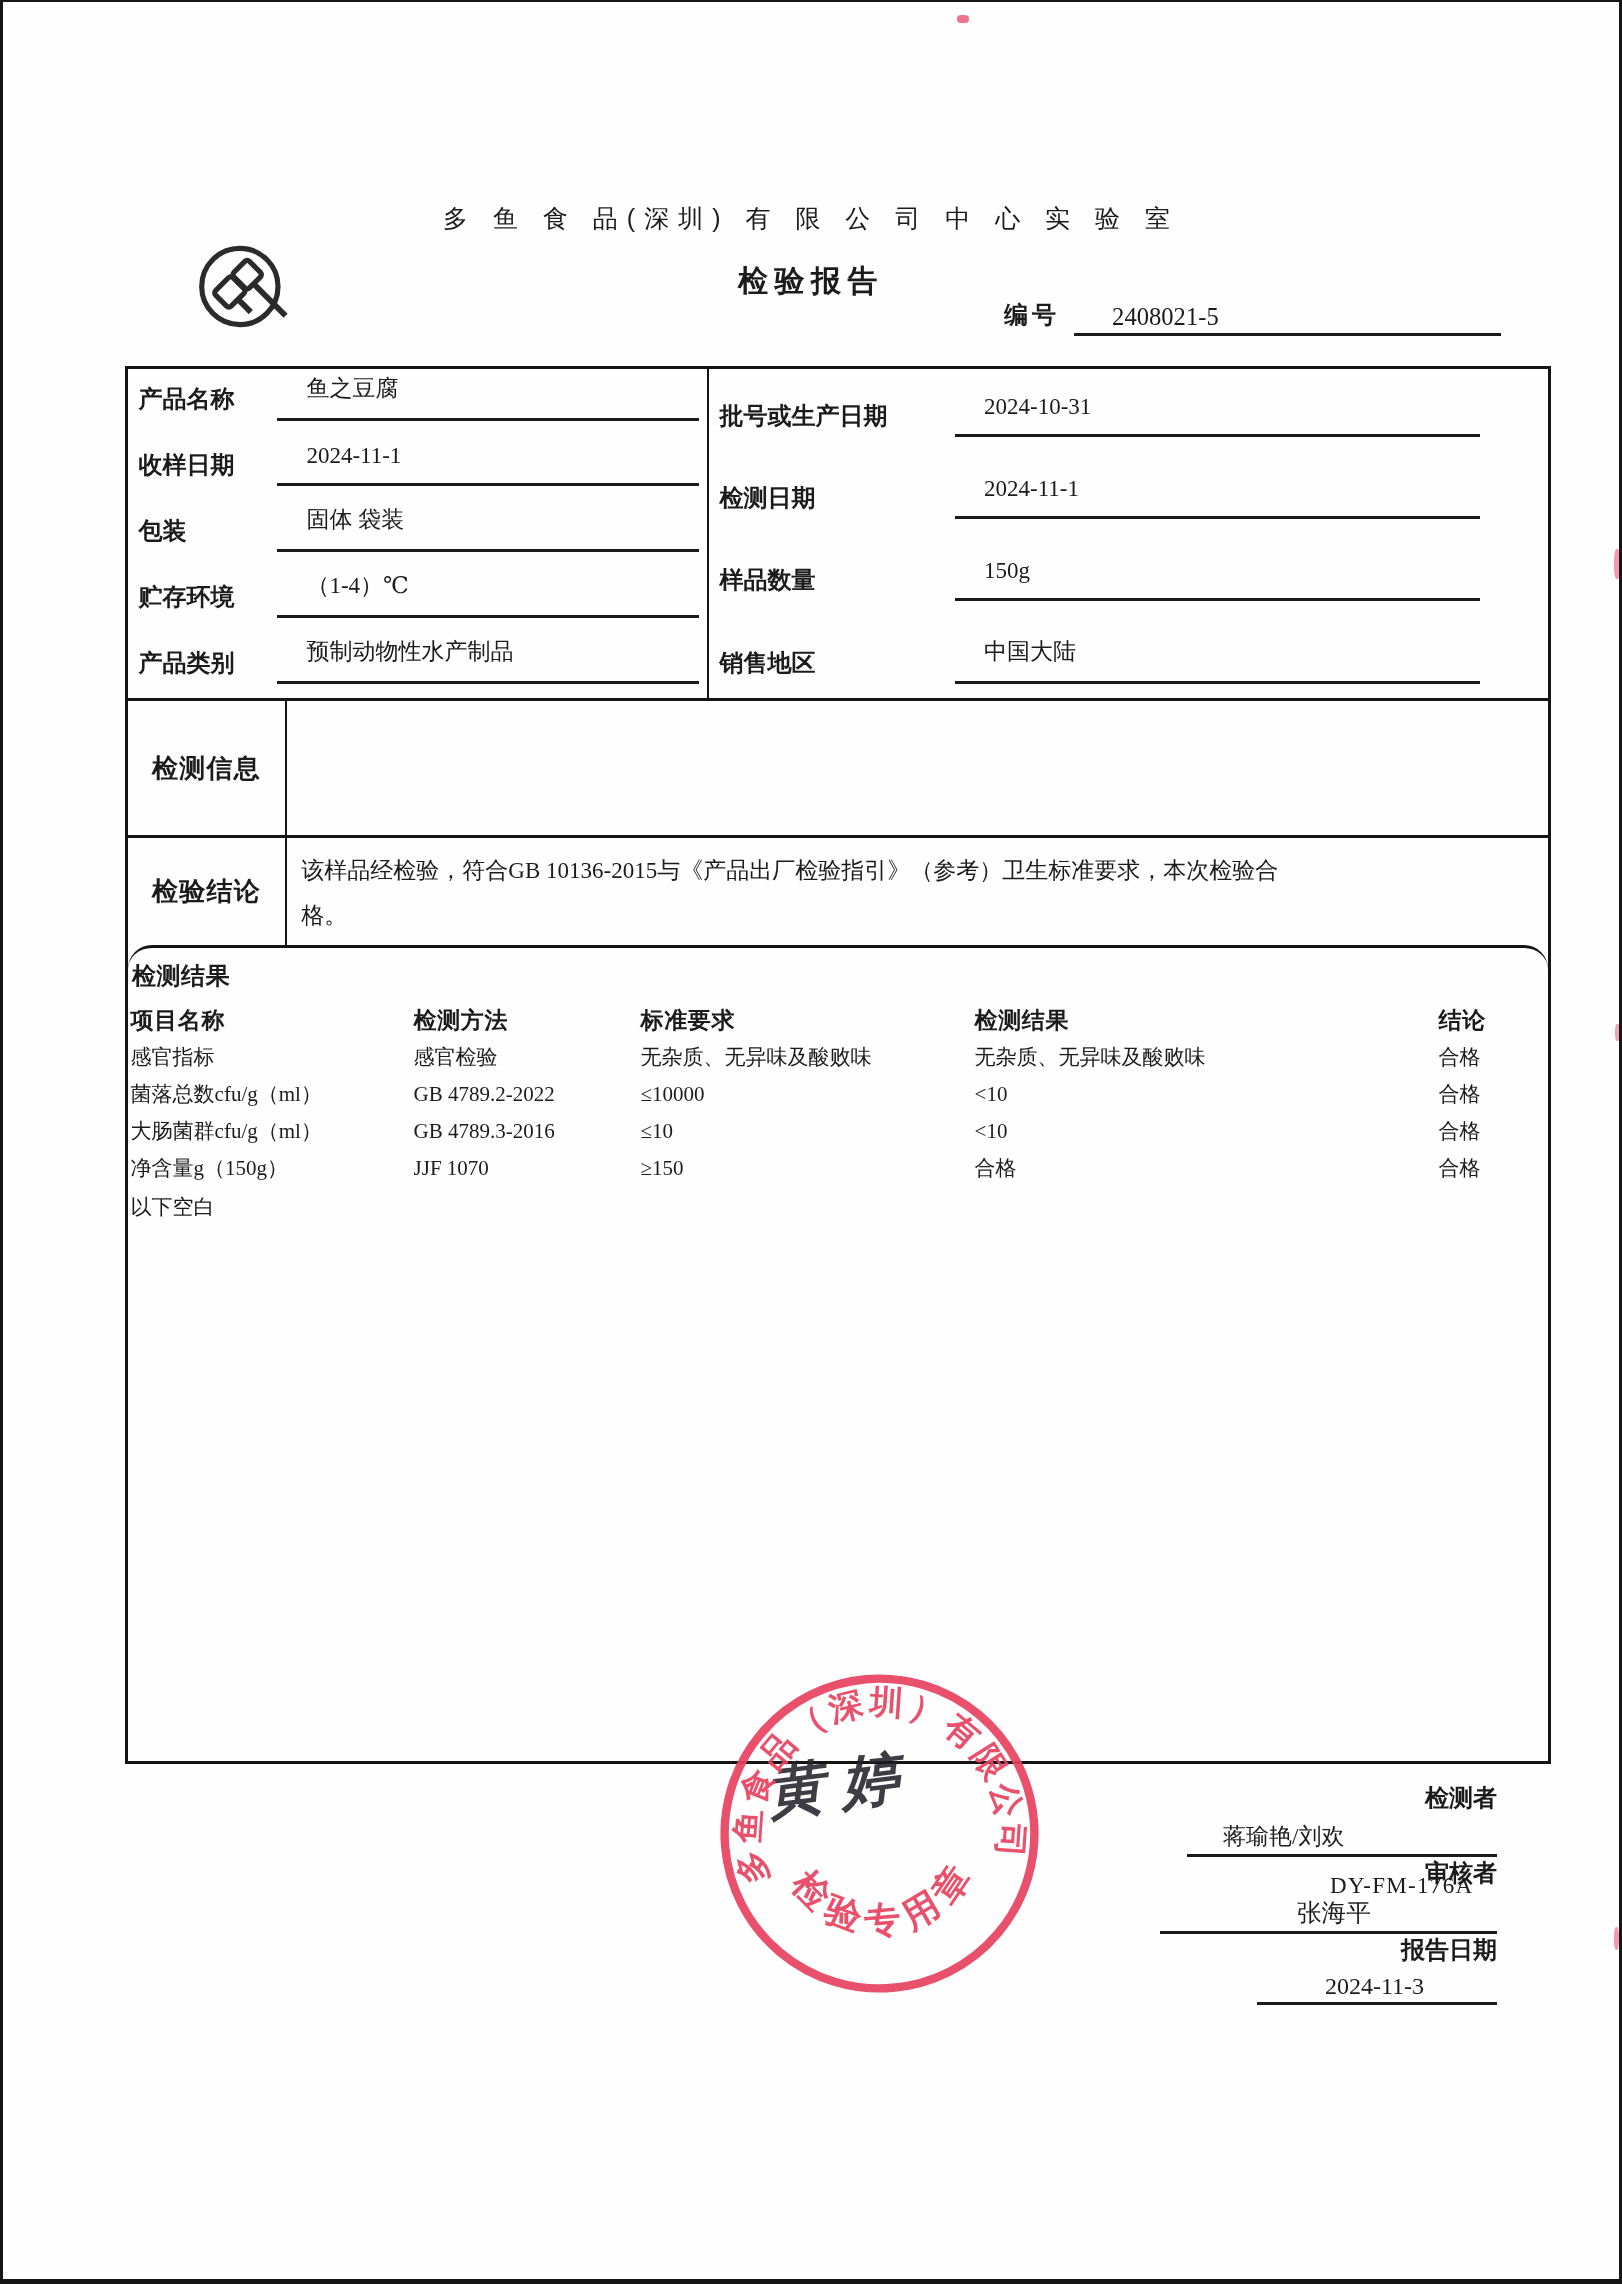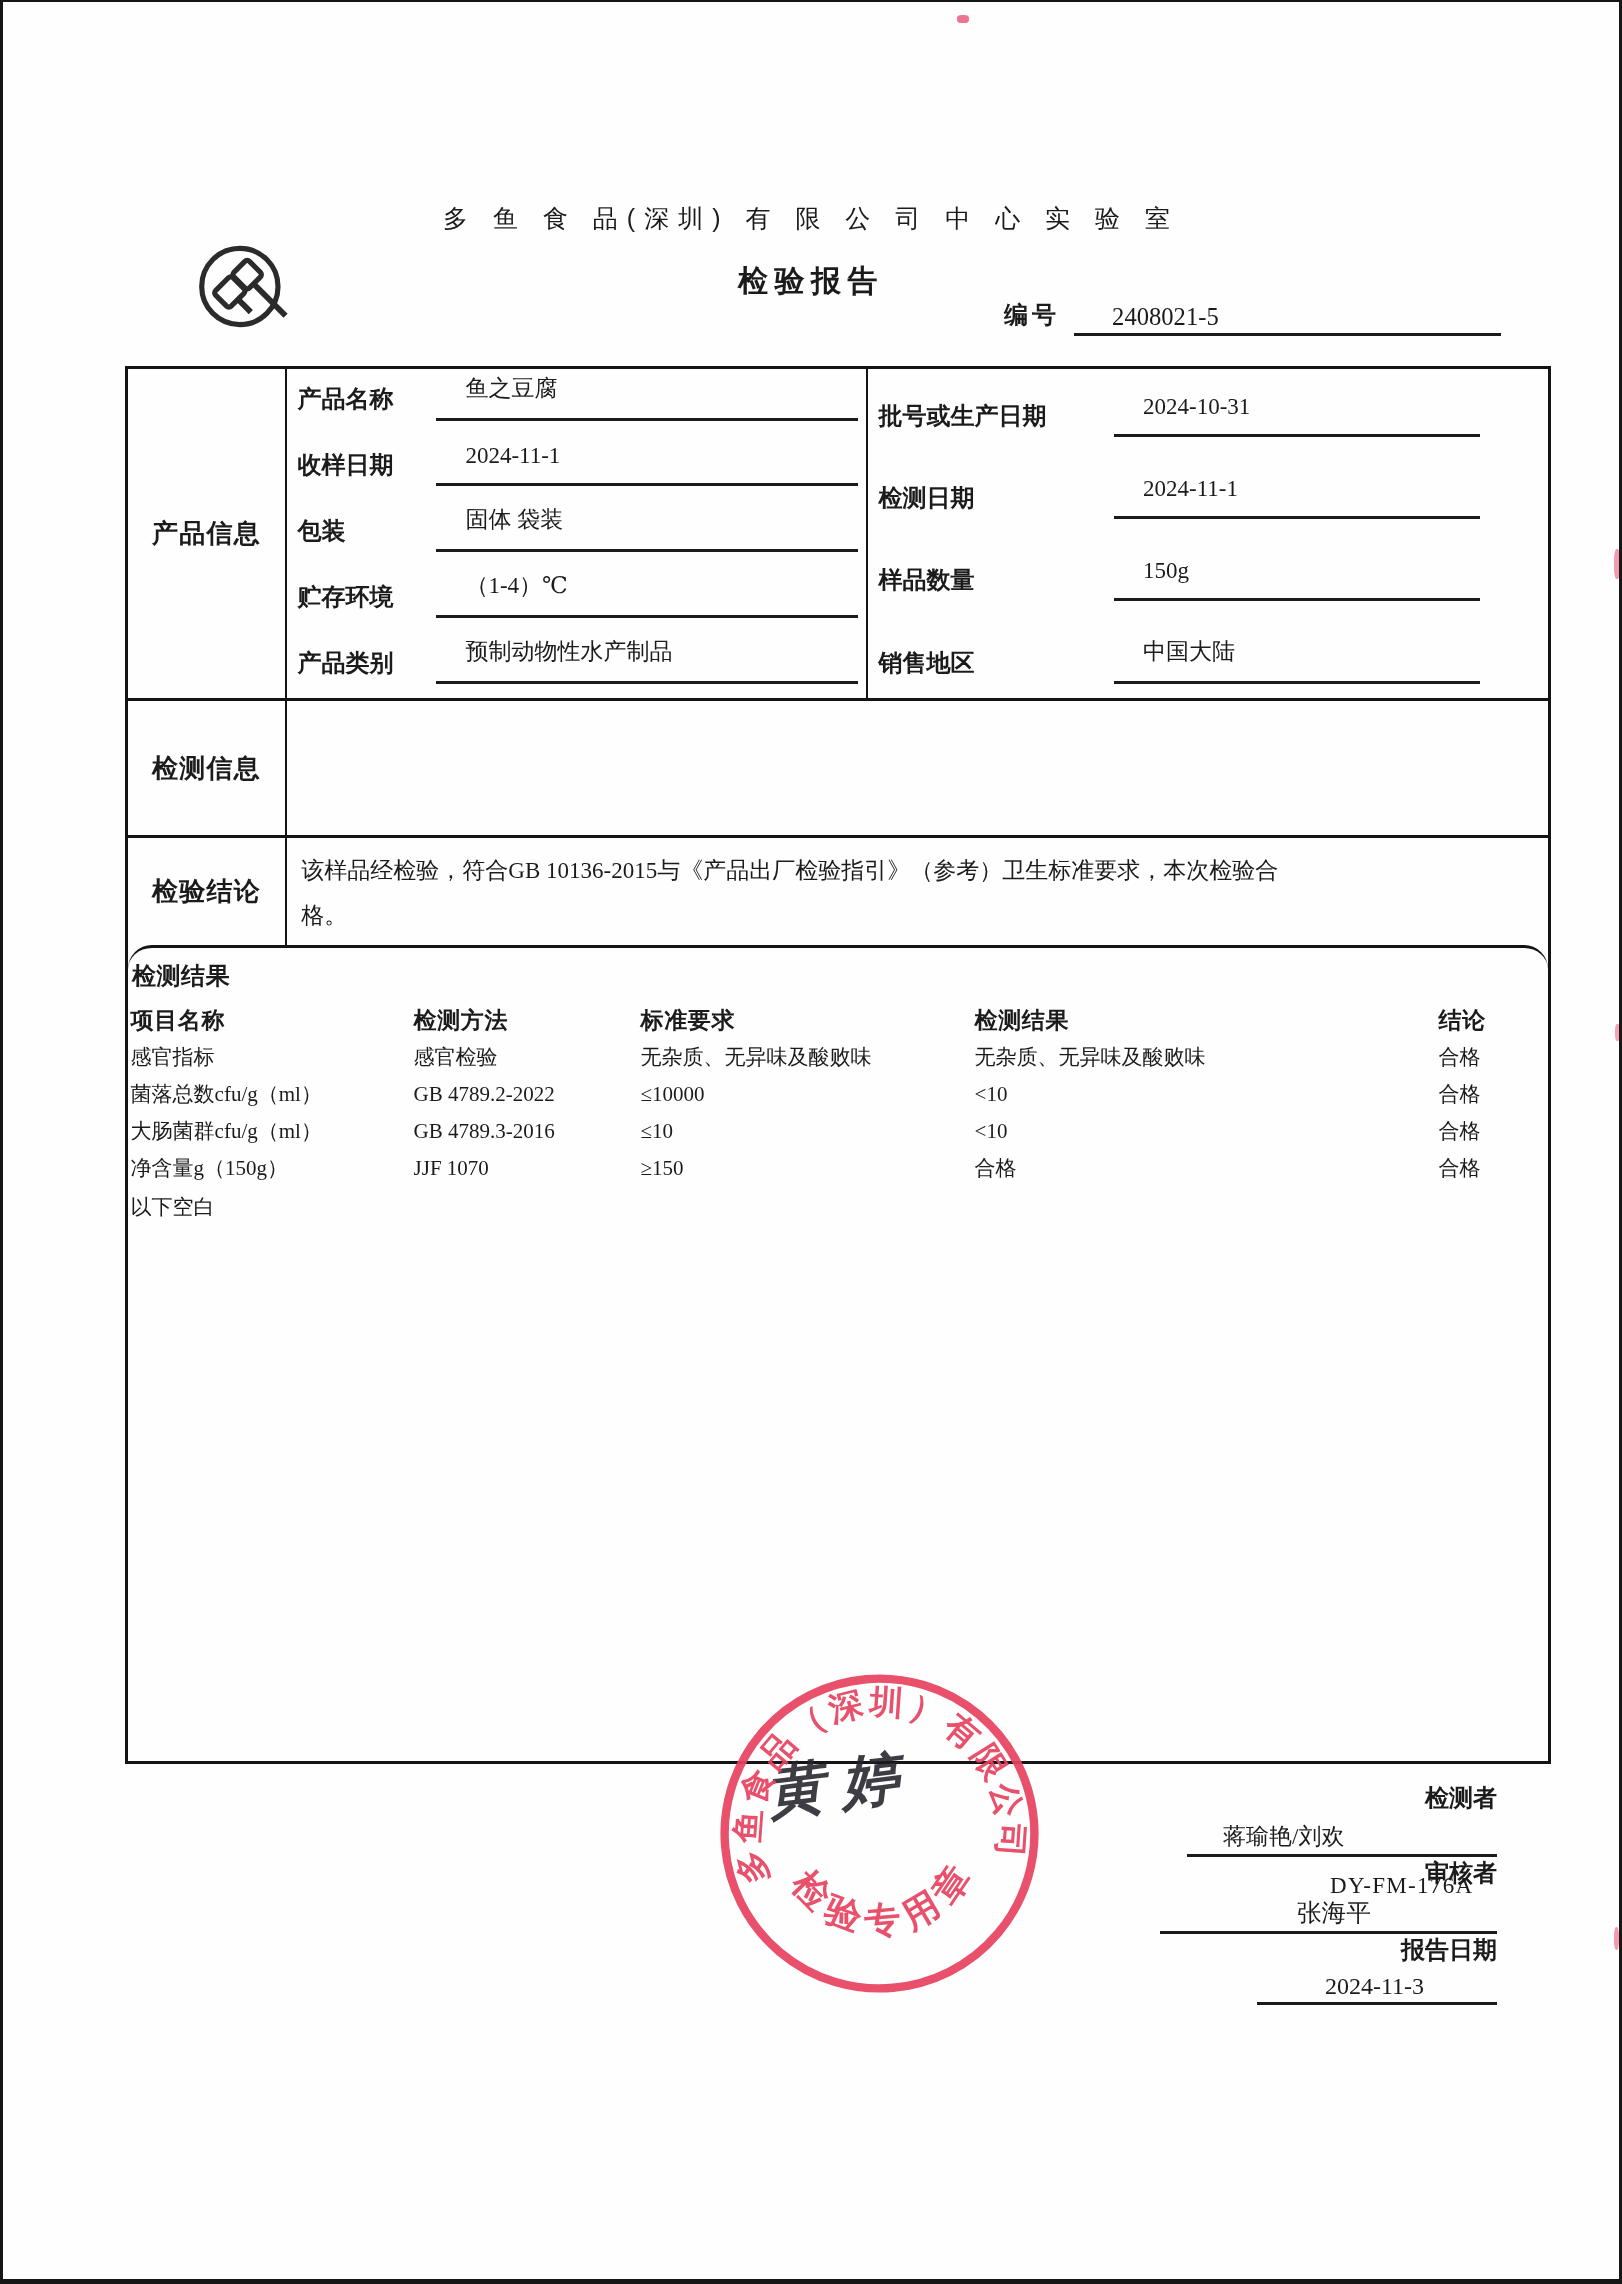--- a/index.html
+++ b/index.html
@@ -106,21 +106,20 @@
   <div class="company-title">多 鱼 食 品(深圳) 有 限 公 司 中 心 实 验 室</div>
   <div class="report-title">检验报告</div>
   <div class="serial">
     <span class="serial-label">编号</span>
     <span class="serial-line serif">2408021-5</span>
   </div>
 
   <div class="main-table">
 
     <div class="section sec-product">
-      <div class="sec-head">产品信息</div>
       <div class="pi-col pi-left">
         <div class="pi-row">
           <span class="f-label">产品名称</span>
           <span class="uline serif">鱼之豆腐</span>
         </div>
         <div class="pi-row">
           <span class="f-label">收样日期</span>
           <span class="uline serif">2024-11-1</span>
         </div>
         <div class="pi-row">

